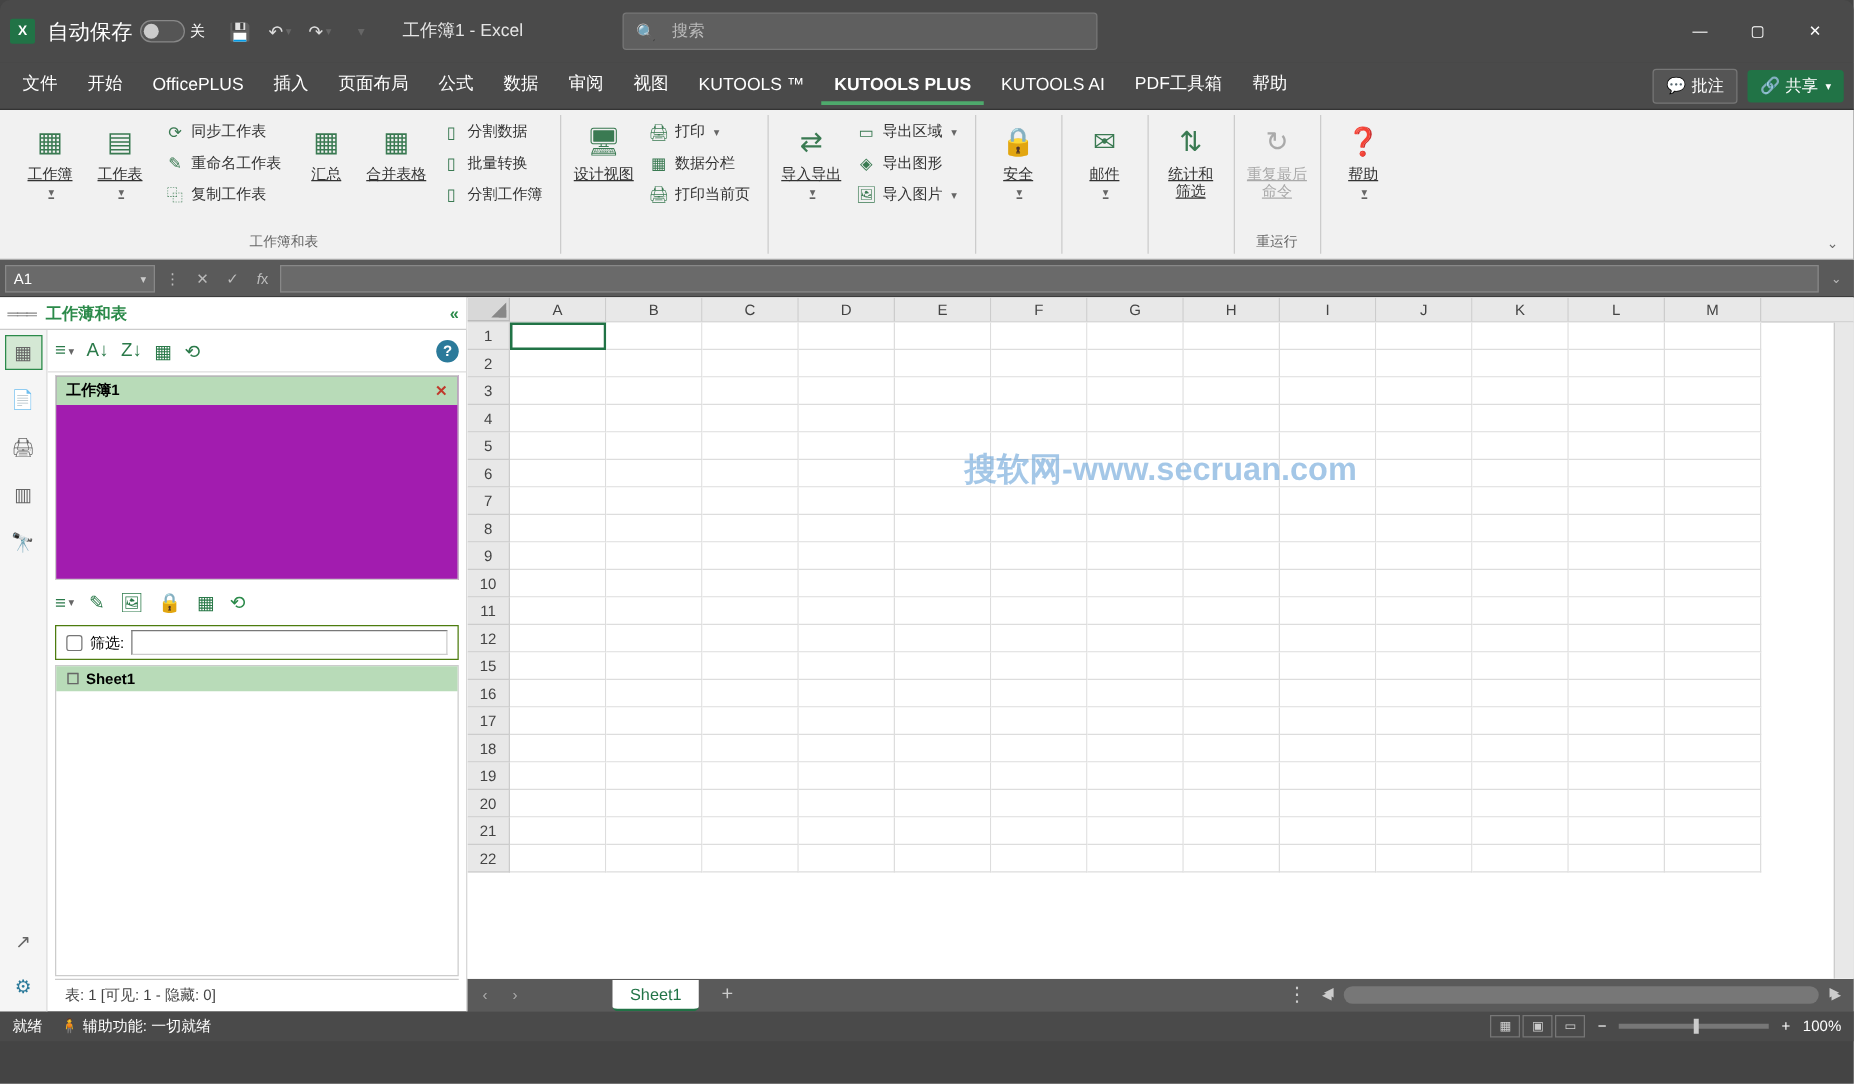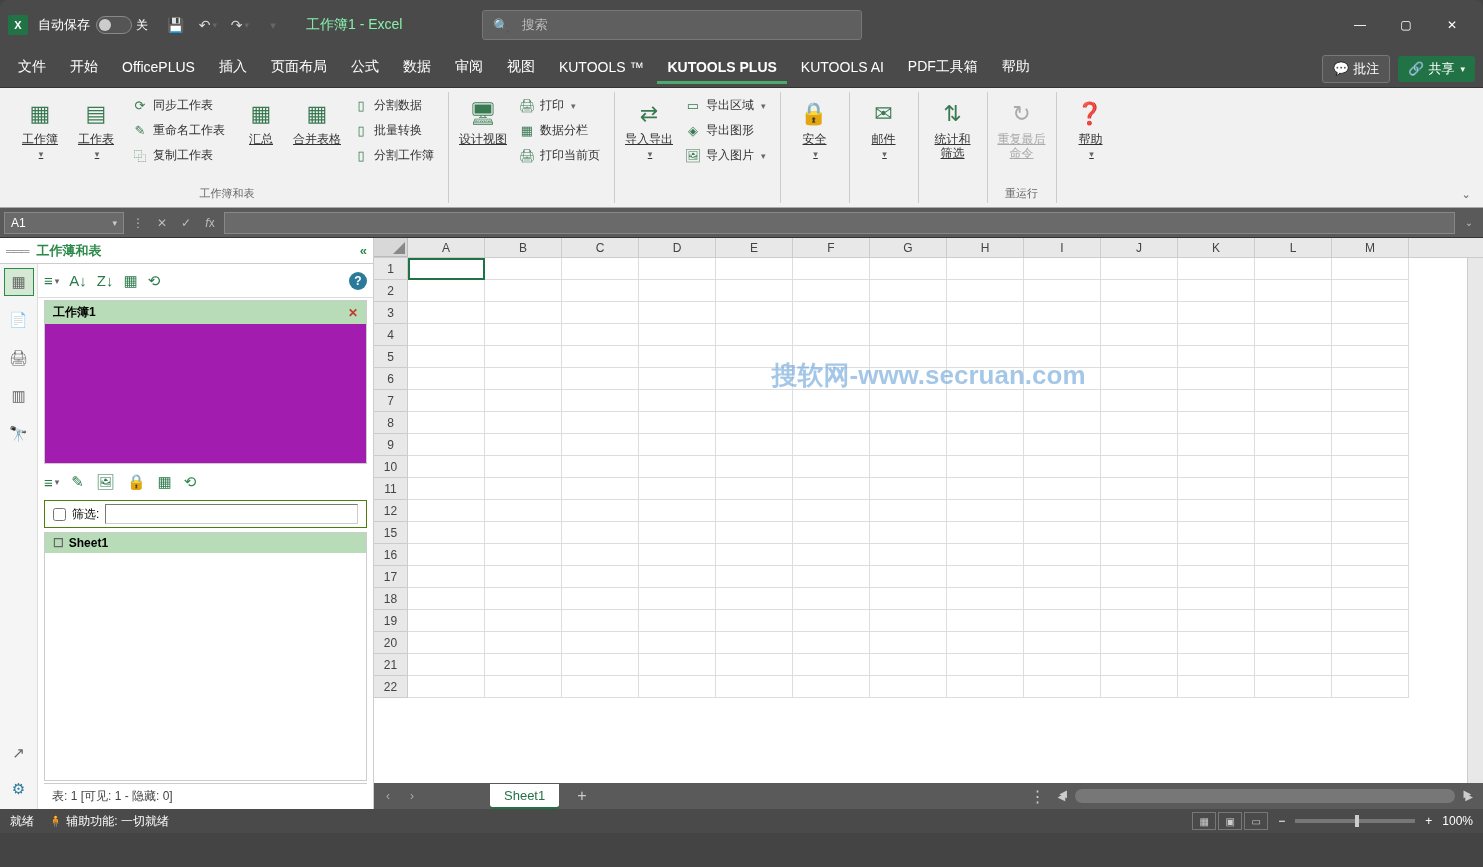--- a/index.html
+++ b/index.html
@@ -1,26 +1,26 @@
 <!DOCTYPE html>
 <html><head>
 <meta charset="utf-8">
 <style>
 * { box-sizing: border-box; margin: 0; padding: 0; font-family: "Microsoft YaHei", "Segoe UI", sans-serif; }
 body { width: 1483px; height: 867px; background: #444; overflow: hidden; position: relative; }
 
 
 .titlebar { height: 50px; background: #4a4a4a; display: flex; align-items: center; padding: 0 8px; color: #fff; border-radius: 8px 8px 0 0; }
 .excelicon { width: 20px; height: 20px; background: #217346; color: #fff; display: flex; align-items: center; justify-content: center; font-size: 11px; font-weight: bold; border-radius: 2px; margin-right: 10px; }
-.autosave-lbl { font-size: 13px; margin-right: 6px; }
+.autosave-lbl { font-size: 17px; margin-right: 6px; }
 .toggle { width: 36px; height: 18px; border: 1px solid #888; border-radius: 9px; background: #555; position: relative; margin-right: 4px; }
 .toggle::after { content: ''; width: 12px; height: 12px; background: #ccc; border-radius: 50%; position: absolute; left: 2px; top: 2px; }
 .toggle-txt { font-size: 12px; margin-right: 12px; }
 .qat-btn { width: 28px; height: 28px; display: flex; align-items: center; justify-content: center; color: #ddd; font-size: 14px; margin: 0 2px; }
-.title-text { font-size: 14px; margin-left: 18px; color: #86efac; }
+.title-text { font-size: 14px; margin-left: 18px; color: #e5e5e5; }
 .searchbox { margin-left: 80px; width: 380px; height: 30px; background: #5f5f5f; border: 1px solid #777; border-radius: 3px; display: flex; align-items: center; padding: 0 10px; color: #bbb; font-size: 13px; gap: 12px; }
 .win-ctrl { margin-left: auto; display: flex; }
 .win-btn { width: 46px; height: 30px; display: flex; align-items: center; justify-content: center; color: #fff; font-size: 12px; }
 
 
 .ribbontabs { height: 38px; background: #4a4a4a; display: flex; align-items: center; padding: 0 8px; color: #fff; gap: 4px; border-bottom: 1px solid #333; }
 .rtab { padding: 6px 10px; font-size: 14px; cursor: pointer; border-bottom: 3px solid transparent; white-space: nowrap; }
 .rtab.active { border-bottom-color: #4ea96c; font-weight: bold; }
 .tab-right { margin-left: auto; display: flex; gap: 8px; align-items: center; }
 .comments-btn { background: #555; border: 1px solid #777; color: #fff; padding: 4px 10px; font-size: 13px; border-radius: 3px; display: flex; align-items: center; gap: 4px; }

